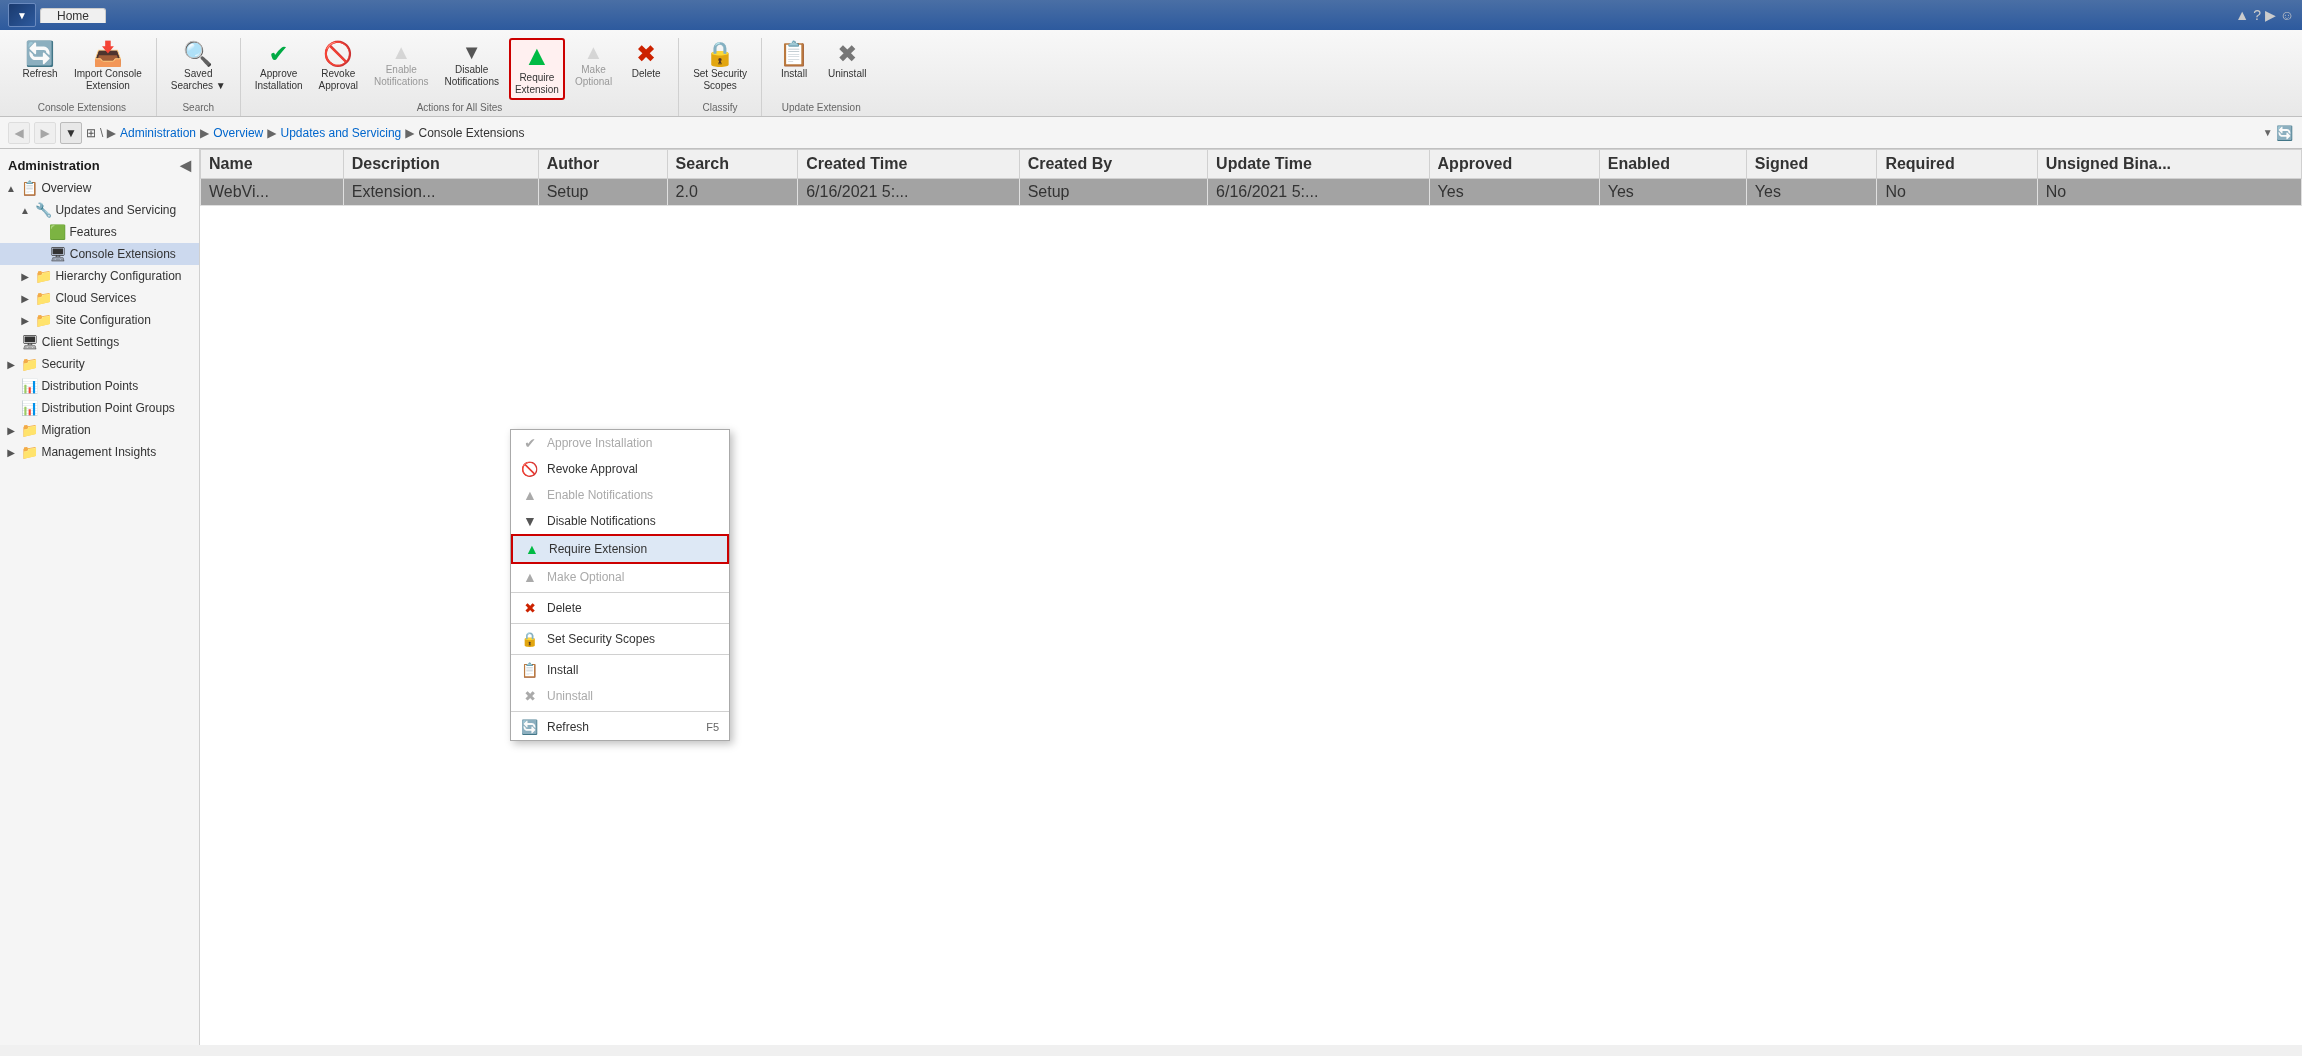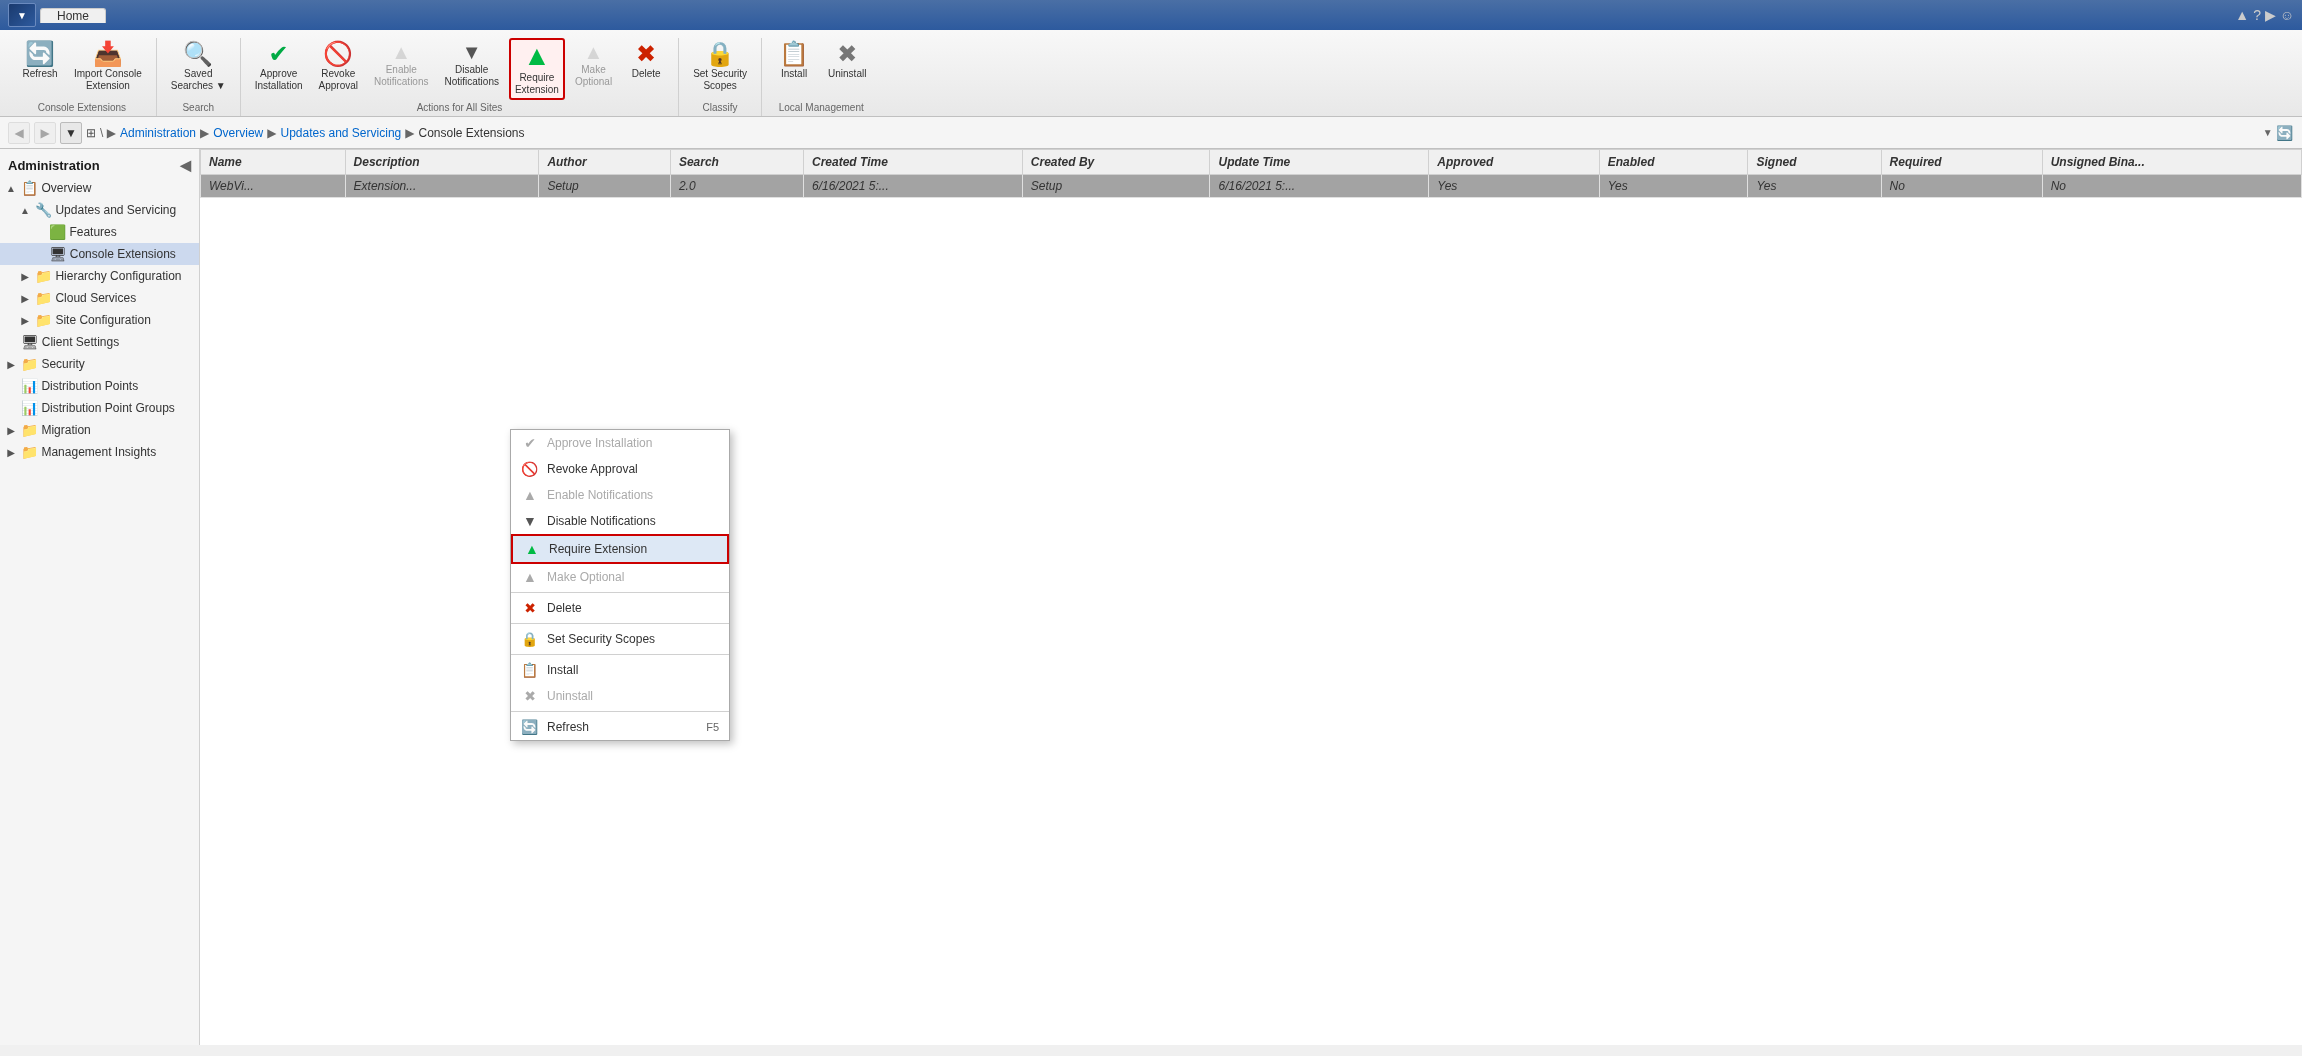--- a/index.html
+++ b/index.html
@@ -178,22 +178,21 @@
     }
     .content-header {
       padding: 8px 12px 4px 12px;
       font-size: 14px;
       color: #333;
       border-bottom: 1px solid #e0e0e0;
     }
     .content-table {
       width: 100%;
       border-collapse: collapse;
-      font-size: 12px;
-      font-style: italic;
+      font-size: 16px;
     }
     .content-table th {
       background: #f0f0f0;
       border: 1px solid #d0d0d0;
       padding: 5px 8px;
       text-align: left;
       font-weight: 600;
       color: #333;
       white-space: nowrap;
     }
@@ -331,21 +330,21 @@
       <div class="ribbon-group-items">
         <button class="ribbon-btn">
           <span class="ribbon-btn-icon">📋</span>
           <span class="ribbon-btn-label">Install</span>
         </button>
         <button class="ribbon-btn">
           <span class="ribbon-btn-icon" style="color:#777;">✖</span>
           <span class="ribbon-btn-label">Uninstall</span>
         </button>
       </div>
-      <div class="ribbon-group-label">Local Management</div>
+      <div class="ribbon-group-label">Update Extension</div>
     </div>
 
   </div>
 </div>
 
 <div class="nav-bar">
   <button class="nav-btn disabled">◀</button>
   <button class="nav-btn disabled">▶</button>
   <button class="nav-btn">▼</button>
   <span class="nav-grid-icon">⊞</span>

